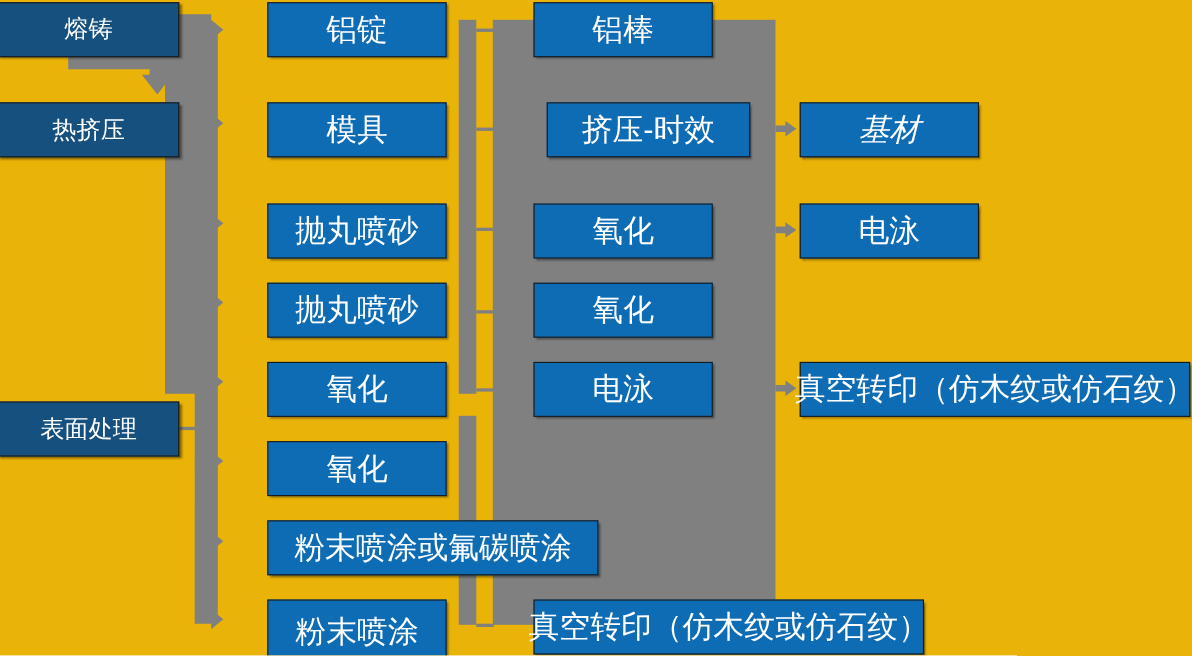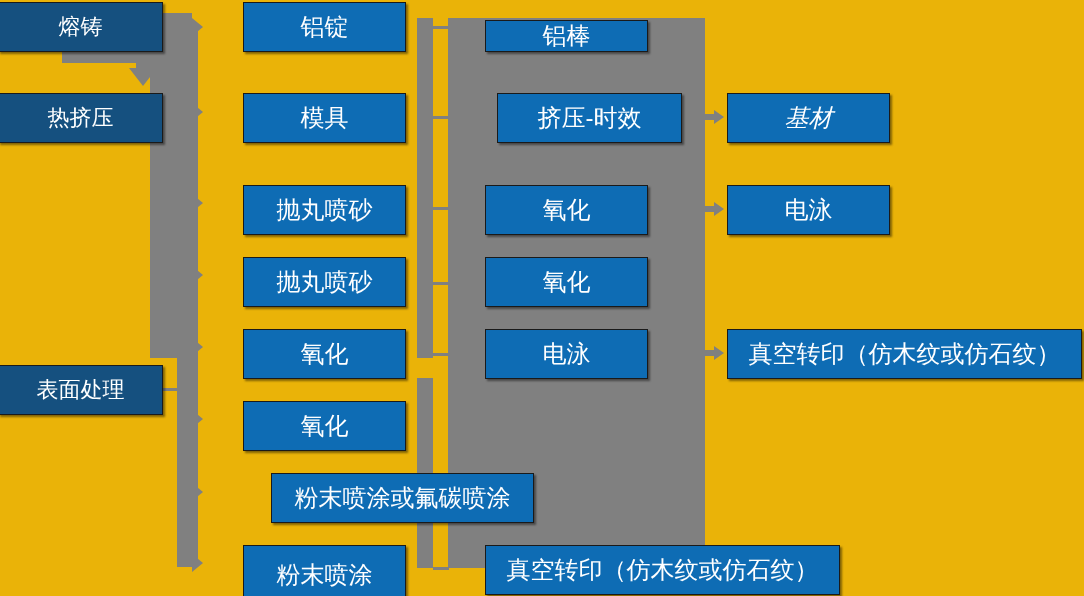--- a/index.html
+++ b/index.html
@@ -34,21 +34,21 @@
     border:1px solid #1a1a1a;
     box-shadow:2px 2px 2px rgba(0,0,0,0.45);
     line-height:1.1;
     text-align:center;
     white-space:nowrap;
   }
   .node.dark{ background:#15507F; }
   .node.mid { background:#0E6CB4; }
 
   .t22{ font-size:22px; }
-  .t21{ font-size:24px; }
+  .t21{ font-size:28px; }
 </style>
 </head>
 <body>
 
 <div id="canvas">
 
   <div class="gray-fan">
     <svg width="1084" height="596" viewBox="0 0 1084 596" xmlns="http://www.w3.org/2000/svg">
 
       <path d="M 62 49 L 150 49 L 150 68 L 157 68 L 143 86 L 129 68 L 136 68 L 136 63 L 62 63 Z" fill="#808080"></path>
@@ -99,25 +99,25 @@
   <div class="node mid t21" style="left:243px; top:93px;  width:163px; height:50px;">模具</div>
 
   <div class="node mid t21" style="left:243px; top:185px; width:163px; height:50px;">抛丸喷砂</div>
 
   <div class="node mid t21" style="left:243px; top:257px; width:163px; height:50px;">抛丸喷砂</div>
 
   <div class="node mid t21" style="left:243px; top:329px; width:163px; height:50px;">氧化</div>
 
   <div class="node mid t21" style="left:243px; top:401px; width:163px; height:50px;">氧化</div>
 
-  <div class="node mid t21" style="left:243px; top:473px; width:263px; height:50px;margin-left:28px;">粉末喷涂或氟碳喷涂</div>
+  <div class="node mid t21" style="left:243px; top:473px; width:301px; height:50px;">粉末喷涂或氟碳喷涂</div>
 
   <div class="node mid t21" style="left:243px; top:545px; width:163px; height:60px;">粉末喷涂</div>
 
-  <div class="node mid t21" style="left:485px; top:20px;   width:163px; height:32px;">铝棒</div>
+  <div class="node mid t21" style="left:485px; top:2px;   width:163px; height:50px;">铝棒</div>
 
   <div class="node mid t21" style="left:497px; top:93px;  width:185px; height:50px;">挤压-时效</div>
 
   <div class="node mid t21" style="left:485px; top:185px; width:163px; height:50px;">氧化</div>
 
   <div class="node mid t21" style="left:485px; top:257px; width:163px; height:50px;">氧化</div>
 
   <div class="node mid t21" style="left:485px; top:329px; width:163px; height:50px;">电泳</div>
 
   <div class="node mid t21" style="left:485px; top:545px; width:355px; height:50px;">真空转印（仿木纹或仿石纹）</div>

